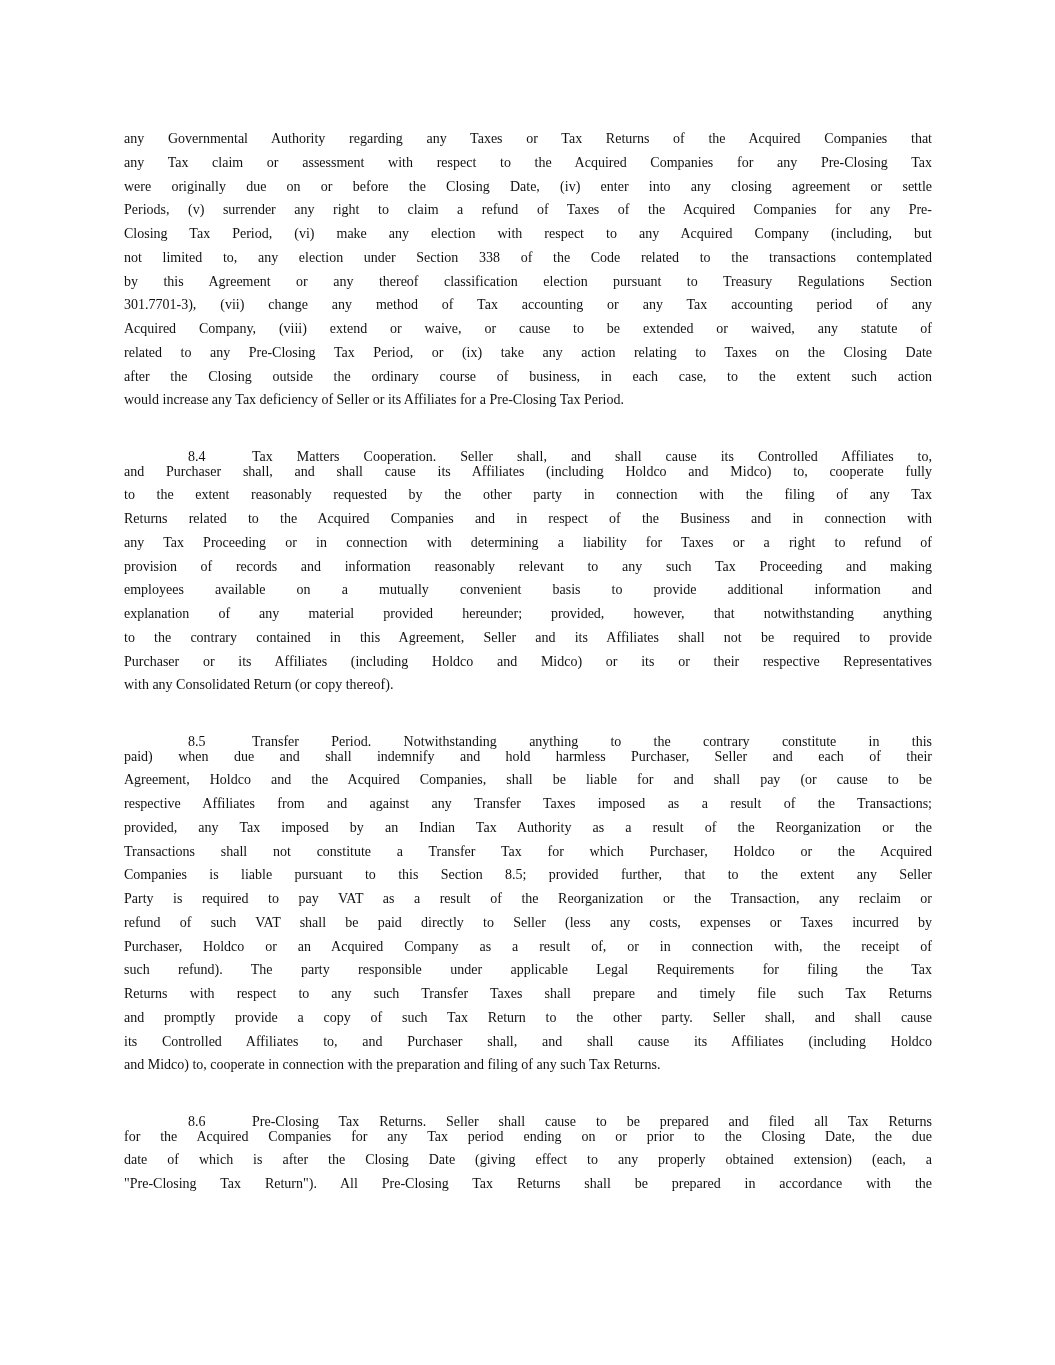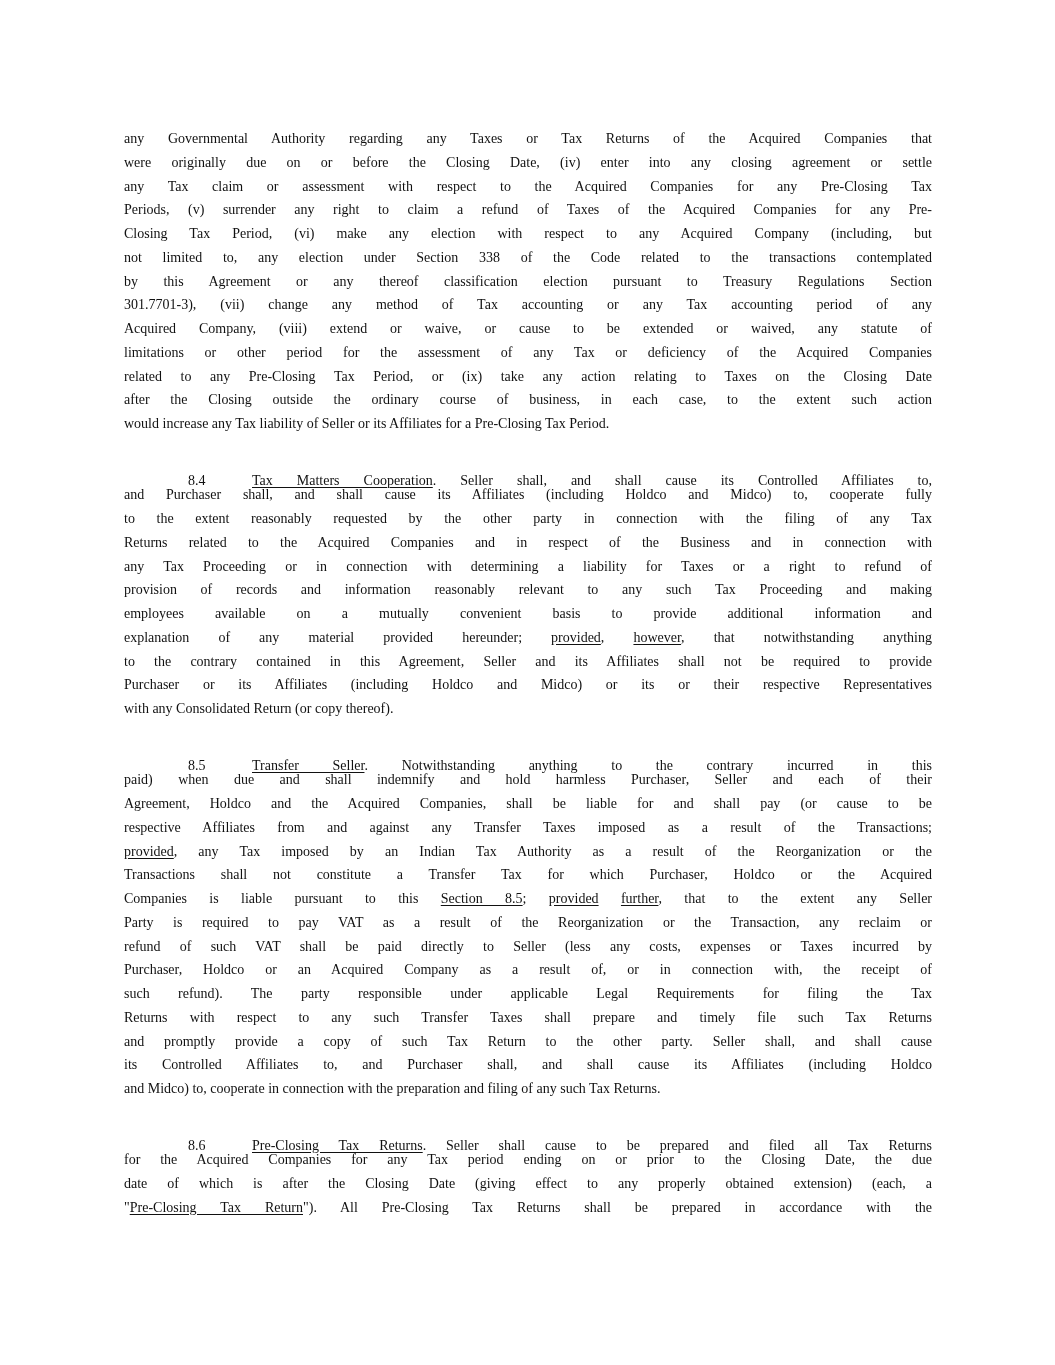--- a/index.html
+++ b/index.html
@@ -18,56 +18,55 @@
     display: block;
     white-space: nowrap;
     text-align: justify;
     text-align-last: justify;
     height: 23.75px;
     overflow: visible;
   }
   .line.last { text-align-last: left; }
   .para { margin-bottom: 23.75px; }
   .num { display: inline-block; width: 64px; padding-left: 64px; margin-top: 9px; }
-  .u { text-decoration: underline; text-underline-offset: 2px; }
+  .u { text-underline-offset: 2px; }
 </style>
 </head>
 <body>
 
 <div class="page">
   <div class="para" id="p0">
       <span class="line"><span>any Governmental Authority regarding any Taxes or Tax Returns of the Acquired Companies that</span></span>
+      <span class="line"><span>any Tax claim or assessment with respect to the Acquired Companies for any Pre-Closing Tax</span></span>
       <span class="line"><span>were originally due on or before the Closing Date, (iv) enter into any closing agreement or settle</span></span>
-      <span class="line"><span>any Tax claim or assessment with respect to the Acquired Companies for any Pre-Closing Tax</span></span>
       <span class="line"><span>Periods, (v) surrender any right to claim a refund of Taxes of the Acquired Companies for any Pre-</span></span>
       <span class="line"><span>Closing Tax Period, (vi) make any election with respect to any Acquired Company (including, but</span></span>
       <span class="line"><span>not limited to, any election under Section 338 of the Code related to the transactions contemplated</span></span>
       <span class="line"><span>by this Agreement or any thereof classification election pursuant to Treasury Regulations Section</span></span>
       <span class="line"><span>301.7701-3), (vii) change any method of Tax accounting or any Tax accounting period of any</span></span>
       <span class="line"><span>Acquired Company, (viii) extend or waive, or cause to be extended or waived, any statute of</span></span>
-      <span class="line"><span>limitations or other period for the assessment of any Tax or deficiency of the Acquired Companies</span></span>
       <span class="line"><span>related to any Pre-Closing Tax Period, or (ix) take any action relating to Taxes on the Closing Date</span></span>
       <span class="line"><span>after the Closing outside the ordinary course of business, in each case, to the extent such action</span></span>
-      <span class="line last"><span>would increase any Tax liability of Seller or its Affiliates for a Pre-Closing Tax Period.</span></span>
+      <span class="line last"><span>would increase any Tax deficiency of Seller or its Affiliates for a Pre-Closing Tax Period.</span></span>
     </div>
   <div class="para" id="p1">
     <span class="line"><span class="num">8.4</span><span class="u">Tax Matters Cooperation</span><span>.  Seller shall, and shall cause its Controlled Affiliates to,</span></span>
   <span class="line"><span>and Purchaser shall, and shall cause its Affiliates (including Holdco and Midco) to, cooperate fully</span></span>
       <span class="line"><span>to the extent reasonably requested by the other party in connection with the filing of any Tax</span></span>
       <span class="line"><span>Returns related to the Acquired Companies and in respect of the Business and in connection with</span></span>
       <span class="line"><span>any Tax Proceeding or in connection with determining a liability for Taxes or a right to refund of</span></span>
       <span class="line"><span>provision of records and information reasonably relevant to any such Tax Proceeding and making</span></span>
       <span class="line"><span>employees available on a mutually convenient basis to provide additional information and</span></span>
       <span class="line"><span>explanation of any material provided hereunder; </span><span class="u">provided</span><span>, </span><span class="u">however</span><span>, that notwithstanding anything</span></span>
       <span class="line"><span>to the contrary contained in this Agreement, Seller and its Affiliates shall not be required to provide</span></span>
       <span class="line"><span>Purchaser or its Affiliates (including Holdco and Midco) or its or their respective Representatives</span></span>
       <span class="line last"><span>with any Consolidated Return (or copy thereof).</span></span>
     </div>
   <div class="para" id="p2">
-    <span class="line"><span class="num">8.5</span><span class="u">Transfer Seller</span><span>.  Notwithstanding anything to the contrary incurred in this</span></span>
+    <span class="line"><span class="num">8.5</span><span class="u">Transfer Period</span><span>.  Notwithstanding anything to the contrary constitute in this</span></span>
   <span class="line"><span>paid) when due and shall indemnify and hold harmless Purchaser, Seller and each of their</span></span>
       <span class="line"><span>Agreement, Holdco and the Acquired Companies, shall be liable for and shall pay (or cause to be</span></span>
       <span class="line"><span>respective Affiliates from and against any Transfer Taxes imposed as a result of the Transactions;</span></span>
       <span class="line"><span class="u">provided</span><span>, any Tax imposed by an Indian Tax Authority as a result of the Reorganization or the</span></span>
       <span class="line"><span>Transactions shall not constitute a Transfer Tax for which Purchaser, Holdco or the Acquired</span></span>
       <span class="line"><span>Companies is liable pursuant to this </span><span class="u">Section 8.5</span><span>; </span><span class="u">provided</span><span> </span><span class="u">further</span><span>, that to the extent any Seller</span></span>
       <span class="line"><span>Party is required to pay VAT as a result of the Reorganization or the Transaction, any reclaim or</span></span>
       <span class="line"><span>refund of such VAT shall be paid directly to Seller (less any costs, expenses or Taxes incurred by</span></span>
       <span class="line"><span>Purchaser, Holdco or an Acquired Company as a result of, or in connection with, the receipt of</span></span>
       <span class="line"><span>such refund). The party responsible under applicable Legal Requirements for filing the Tax</span></span>

